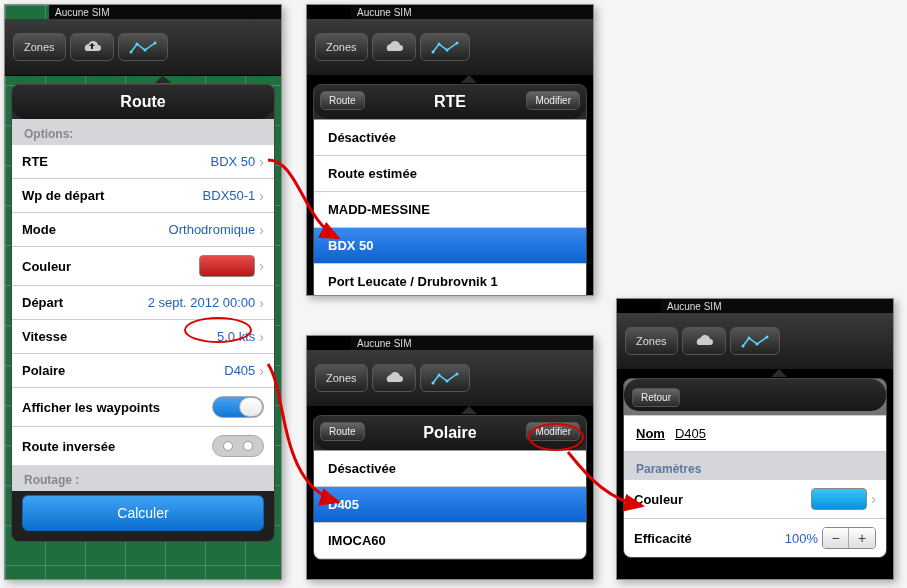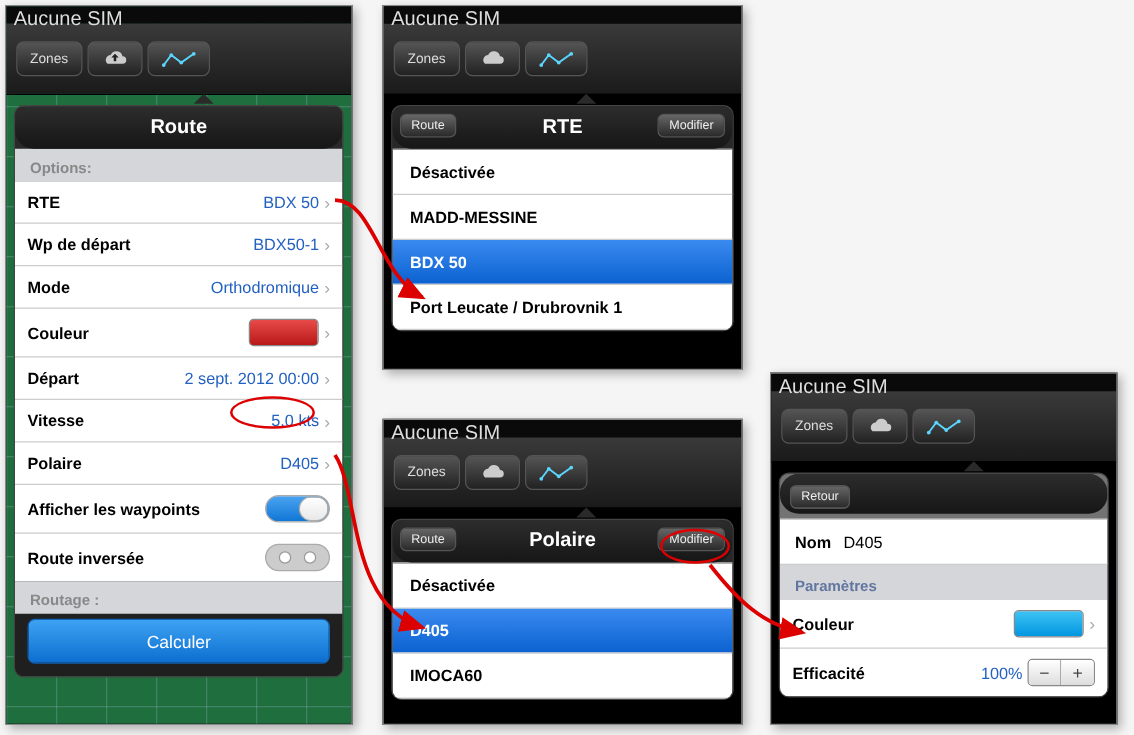--- a/index.html
+++ b/index.html
@@ -9,23 +9,24 @@
     position: absolute;
     background: #000;
     border: 1px solid #888;
     box-shadow: 3px 3px 8px rgba(0,0,0,0.3);
     overflow: hidden;
   }
 
   .status-bar {
     background: #0a0a0a;
     color: #ddd;
-    font-size: 16px;
+    font-size: 10px;
     padding: 2px 6px;
     height: 14px;
+    margin-left: 44px;
   }
 
   .toolbar {
     background: linear-gradient(#3a3a3a, #1a1a1a);
     padding: 14px 8px;
     display: flex;
     gap: 4px;
     border-bottom: 1px solid #000;
   }
   .tool-btn {
@@ -126,21 +127,21 @@
     padding:10px 14px; border-bottom:1px solid #ccc;
     font-size:13px; font-weight:bold; color:#000;
   }
   .sel-row.active {
     background:linear-gradient(#3a8af0,#0b62d0); color:#fff;
   }
 
   .nom-row {
     background:#fff; display:flex; gap:10px; padding:10px 12px;
     font-size:13px; align-items:flex-end; border-bottom:1px solid #ccc;
-    border-top:1px solid #ccc; margin-top:4px;
+    border-top:1px solid #ccc; margin-top:4px;text-decoration:underline;
   }
   .param-lbl {
     color:#6276a0; font-weight:bold; font-size:12px;
     padding:10px 12px 4px 12px; background:#d4d6da;
   }
   .stepper {
     display:flex; border:1px solid #888; border-radius:4px; overflow:hidden;
   }
   .stepper span {
     width:26px; height:20px; display:flex; align-items:center; justify-content:center;
@@ -294,20 +295,21 @@
       <div class="arrow-up" style="margin-left:154px;"></div>
     </div>
   <div class="popover">
     <div class="pop-header">
       <span class="hdr-left">Route</span>
       <span>RTE</span>
       <span class="hdr-right">Modifier</span>
     </div>
     <div class="selbox">
       <div class="sel-row">Désactivée</div>
+      <div class="sel-row">Route estimée</div>
       <div class="sel-row">MADD-MESSINE</div>
       <div class="sel-row active">BDX 50</div>
       <div class="sel-row">Port Leucate / Drubrovnik 1</div>
     </div>
   </div>
 </div>
 
 <div class="device" style="left:306px; top:335px; width:288px; height:245px;">
   <div class="status-bar"><span>Aucune SIM</span></div>
   <div class="toolbar">

